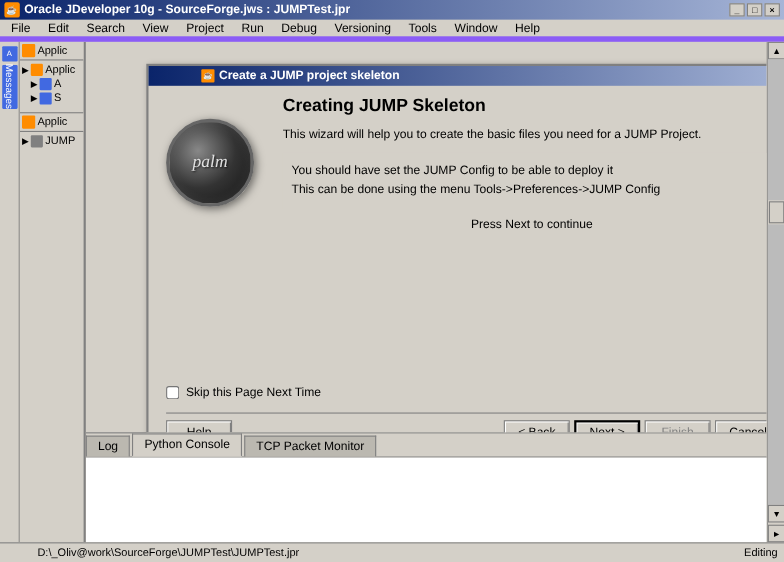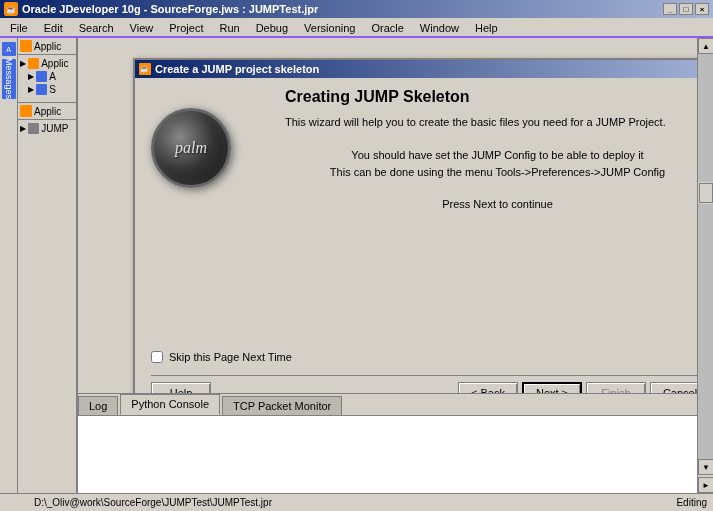--- a/index.html
+++ b/index.html
@@ -56,23 +56,23 @@
       justify-content: center;
       cursor: pointer;
       color: #000;
     }
 
     
     .menu-bar {
       background: #d4d0c8;
       height: 20px;
       display: flex;
-      align-items: flex-end;
+      align-items: flex-start;
       padding: 0 4px;
-      border-bottom: 2px solid #8b5cf6;
+      border-bottom: 5px solid #8b5cf6;
       gap: 4px;
     }
     .menu-item {
       padding: 2px 6px;
       font-size: 11px;
       cursor: pointer;
       color: #000;
     }
 
     
@@ -128,42 +128,41 @@
     .palm-text {
       font-family: serif;
       font-size: 16px;
       font-weight: normal;
       color: #e0e0e0;
       text-shadow: 1px 1px 2px rgba(0,0,0,0.8);
       font-style: italic;
     }
     .dialog-text {
       flex: 1;
-      margin-left: 28px;
     }
     .dialog-heading {
       font-size: 16px;
       font-weight: bold;
       margin-bottom: 8px;
       color: #000;
     }
     .dialog-para {
       font-size: 11px;
       color: #000;
       margin-bottom: 6px;
       line-height: 1.5;
     }
     .dialog-info-box {
       background: #d4d0c8;
       padding: 8px;
       margin: 8px 0;
       font-size: 11px;
       color: #000;
       line-height: 1.6;
-      text-align: center;
+      text-align: left;
     }
     .dialog-press-next {
       text-align: center;
       font-size: 11px;
       color: #000;
       margin-top: 4px;
     }
 
     .dialog-checkbox-area {
       margin: 8px 0 8px 0;
@@ -367,21 +366,21 @@
 
   <div class="menu-bar">
     <span class="menu-item">File</span>
     <span class="menu-item">Edit</span>
     <span class="menu-item">Search</span>
     <span class="menu-item">View</span>
     <span class="menu-item">Project</span>
     <span class="menu-item">Run</span>
     <span class="menu-item">Debug</span>
     <span class="menu-item">Versioning</span>
-    <span class="menu-item">Oracle</span>
+    <span class="menu-item">Tools</span>
     <span class="menu-item">Window</span>
     <span class="menu-item">Help</span>
   </div>
 
   <div class="app-body">
 
     <div class="side-icon-strip">
       <div class="side-icon" style="background:#4169e1; font-size:7px;">A</div>
       <div class="side-icon" style="background:#4169e1; font-size:7px; writing-mode:vertical-rl; width:14px; height:40px; font-size:9px; color:#fff;">Messages</div>
     </div>
@@ -424,21 +423,21 @@
         </div>
       </div>
     </div>
 
     <div class="workspace">
       <div class="workspace-inner">
 
         <div class="modal-dialog">
 
           <div class="dialog-title-bar">
-            <div style="display:flex;align-items:flex-start;gap:4px;">
+            <div style="display:flex;align-items:flex-start;gap:4px;margin-left:44px;">
               <div style="width:12px;height:12px;background:#ff8c00;border-radius:1px;font-size:7px;display:flex;align-items:center;justify-content:center;color:#fff;">☕</div>
               <span>Create a JUMP project skeleton</span>
             </div>
 
           </div>
 
           <div class="dialog-body">
             <div class="dialog-content">
 
               <div class="dialog-logo">

